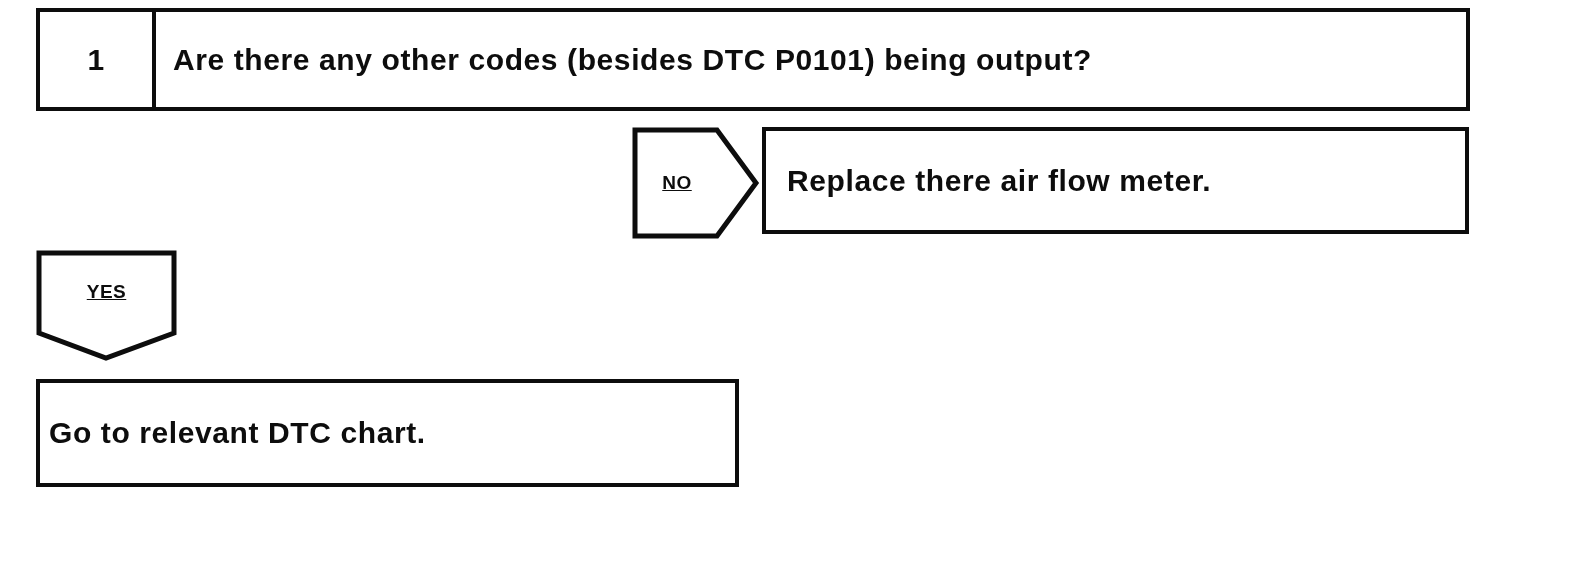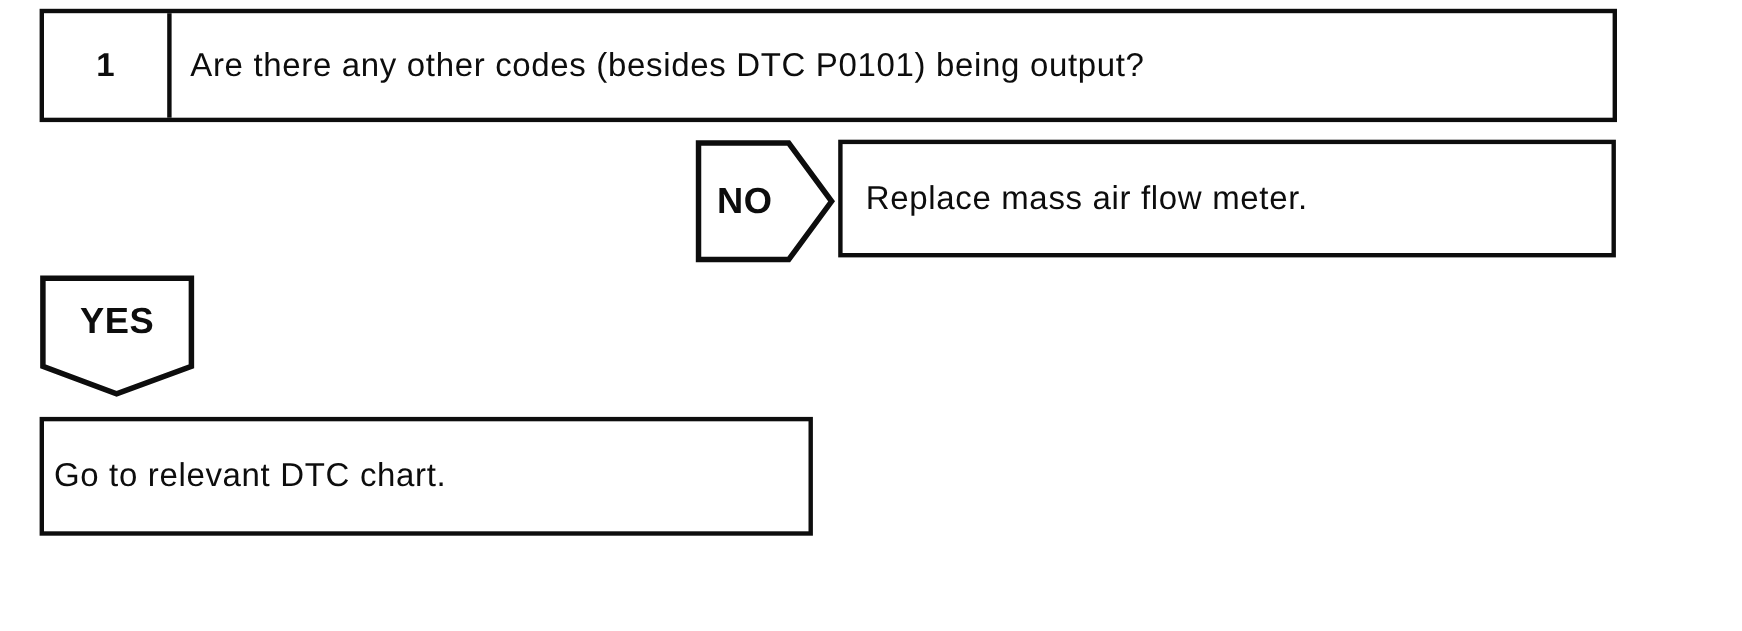--- a/index.html
+++ b/index.html
@@ -36,21 +36,21 @@
     display: flex;
     align-items: center;
     justify-content: center;
     font-weight: bold;
     font-size: 30px;
     letter-spacing: 0.5px;
   }
   .box-text {
     display: flex;
     align-items: center;
-    font-weight: normal;
+    font-weight: bold;
     font-size: 30px;
     letter-spacing: 0.6px;
     white-space: nowrap;
   }
   .step-question {
     padding-left: 17px;
   }
   .action-box-replace {
     left: 762px;
     top: 127px;
@@ -89,22 +89,23 @@
     left: 0;
     top: 0;
     display: block;
   }
   .branch-label {
     position: absolute;
     display: flex;
     align-items: center;
     justify-content: center;
     font-weight: bold;
-    font-size: 33px;
+    font-size: 19px;
     letter-spacing: 0.5px;
+    text-decoration: underline;
   }
   .branch-label-no {
     left: 0;
     top: 0;
     width: 90px;
     height: 114px;
   }
   .branch-label-yes {
     left: 0;
     top: 0;
@@ -125,21 +126,21 @@
   </div>
 
   <div class="branch-tag branch-tag-no">
     <svg width="128" height="114" viewBox="0 0 128 114">
       <polygon points="3,4 85,4 124,57 85,110 3,110" fill="#ffffff" stroke="#0d0d0d" stroke-width="5" stroke-linejoin="miter"></polygon>
     </svg>
     <div class="branch-label branch-label-no">NO</div>
   </div>
 
   <div class="node-box action-box-replace">
-    <div class="box-text">Replace mass air flow meter.</div>
+    <div class="box-text">Replace there air flow meter.</div>
   </div>
 
   <div class="branch-tag branch-tag-yes">
     <svg width="143" height="112" viewBox="0 0 143 112">
       <polygon points="4,3 139,3 139,83 71,108 4,83" fill="#ffffff" stroke="#0d0d0d" stroke-width="5" stroke-linejoin="miter"></polygon>
     </svg>
     <div class="branch-label branch-label-yes">YES</div>
   </div>
 
   <div class="node-box action-box-goto">

